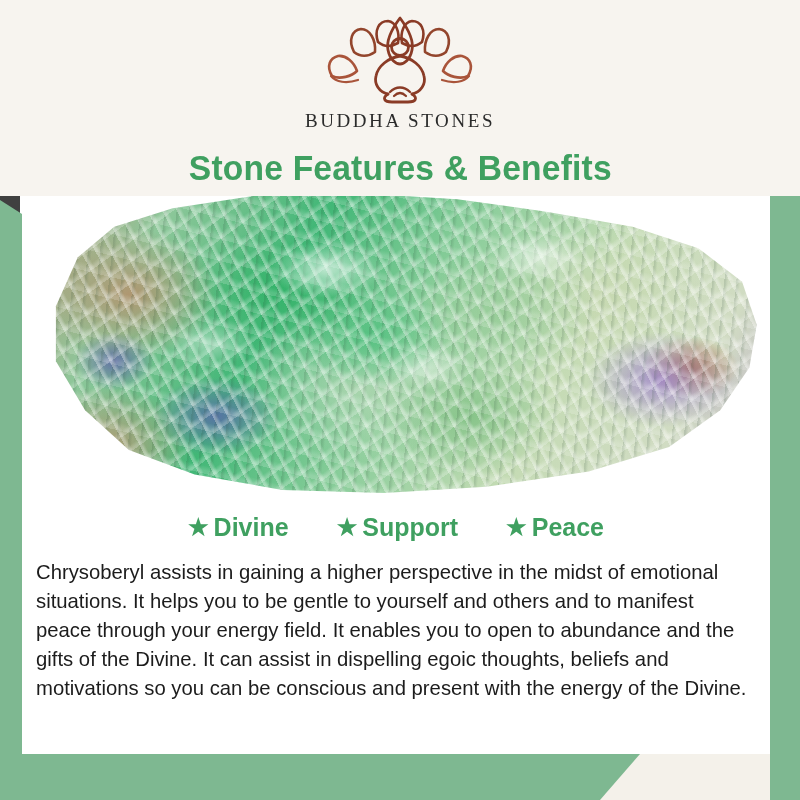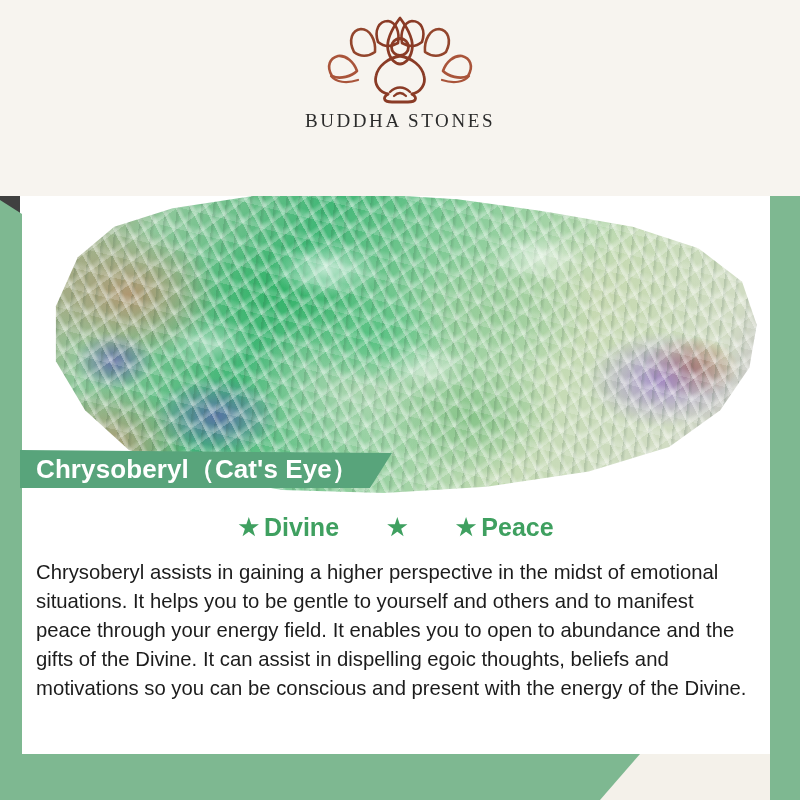--- a/index.html
+++ b/index.html
@@ -279,34 +279,35 @@
           <path d="M84 42 C96 44 106 52 108 62 C110 70 105 78 96 80" stroke="#8a3b26" stroke-width="2.8"></path>
 
           <path d="M72 80 C66 84 68 88 76 88 L92 88 C100 88 102 84 96 80" stroke="#8a3b26" stroke-width="2.8"></path>
           <path d="M74 78 C80 72 88 72 94 78" stroke="#8a3b26" stroke-width="2.4"></path>
           <path d="M78 82 C82 78 86 78 90 82" stroke="#8a3b26" stroke-width="2.2"></path>
         </g>
       </svg>
       <div class="brand-name">BUDDHA STONES</div>
     </div>
 
+    <div class="title-band">
+      <div class="title-text">Stone Features &amp; Benefits</div>
+    </div>
   </div>
 
-  <div class="name-banner">
-    <span class="name-text">Chrysoberyl（Cat's Eye）</span>
-  </div>
 
   <div class="content">
     <div class="benefits">
       <div class="benefit">
         <span class="star">★</span>
         <span>Divine</span>
       </div>
       <div class="benefit">
         <span class="star">★</span>
+        <span>Support</span>
       </div>
       <div class="benefit">
         <span class="star">★</span>
         <span>Peace</span>
       </div>
     </div>
 
     <p class="body-copy">Chrysoberyl assists in gaining a higher perspective in the midst of emotional situations. It helps you to be gentle to yourself and others and to manifest peace through your energy field. It enables you to open to abundance and the gifts of the Divine. It can assist in dispelling egoic thoughts, beliefs and motivations so you can be conscious and present with the energy of the Divine.</p>
   </div>
 

